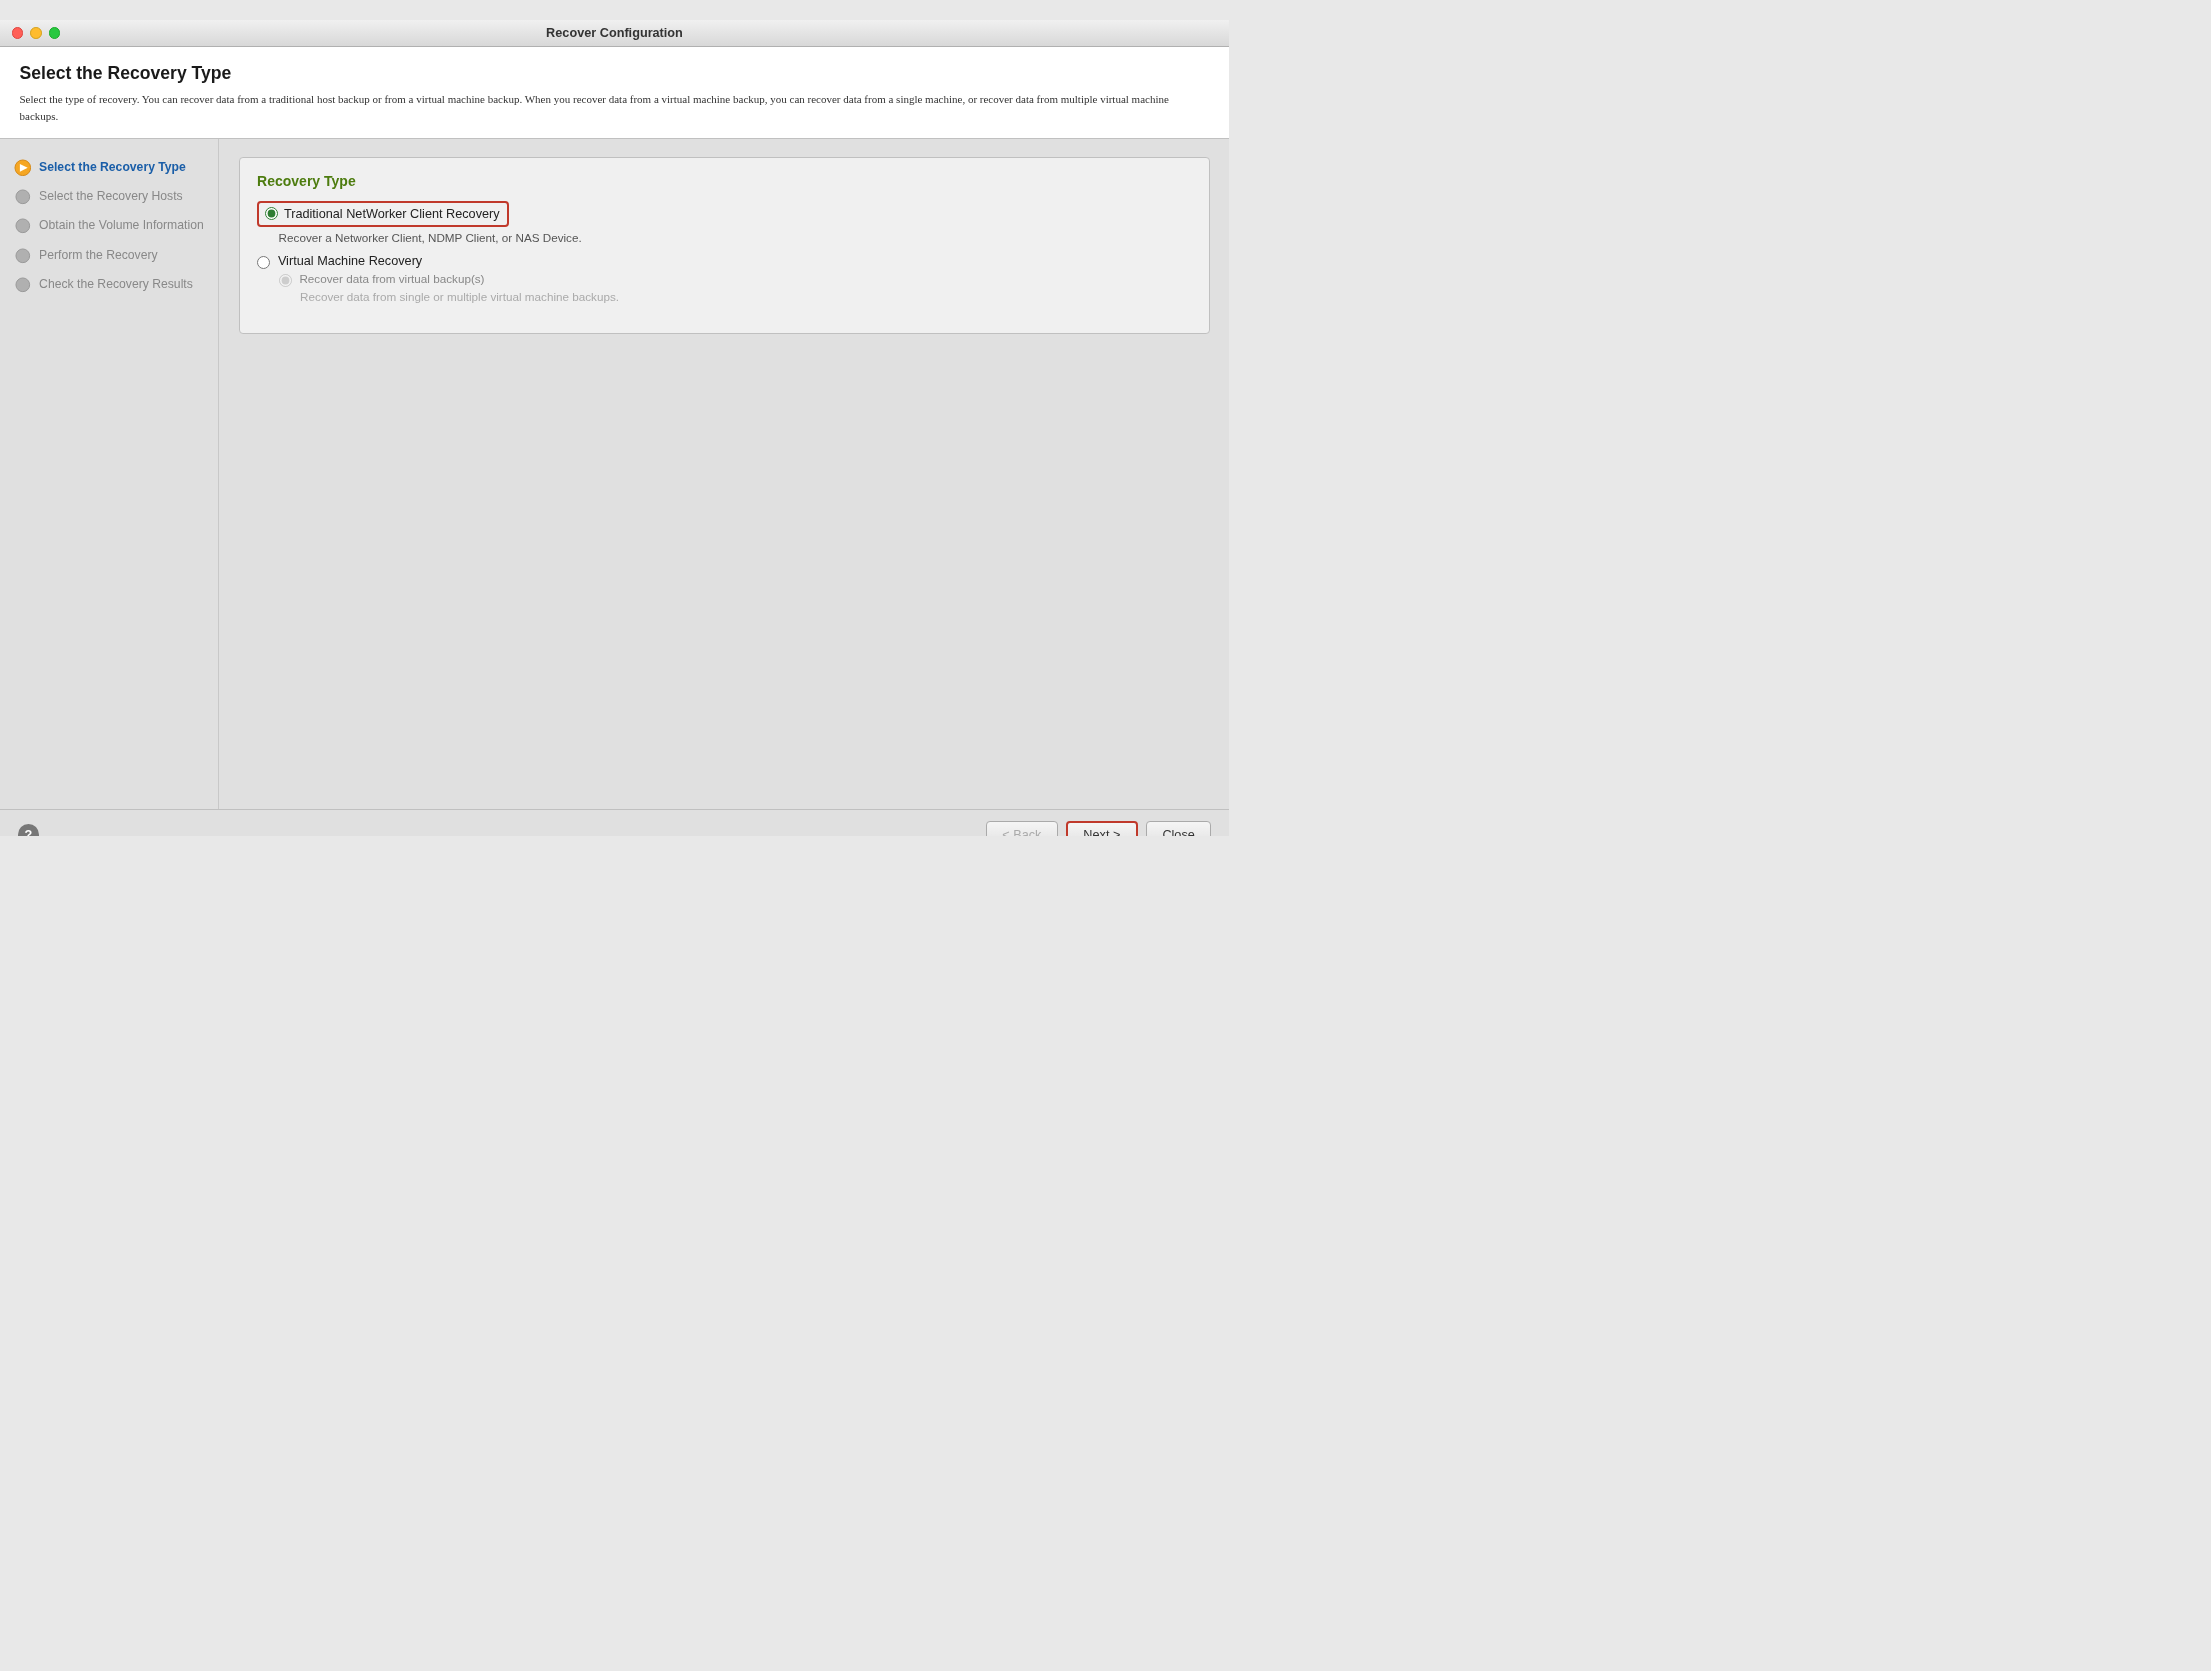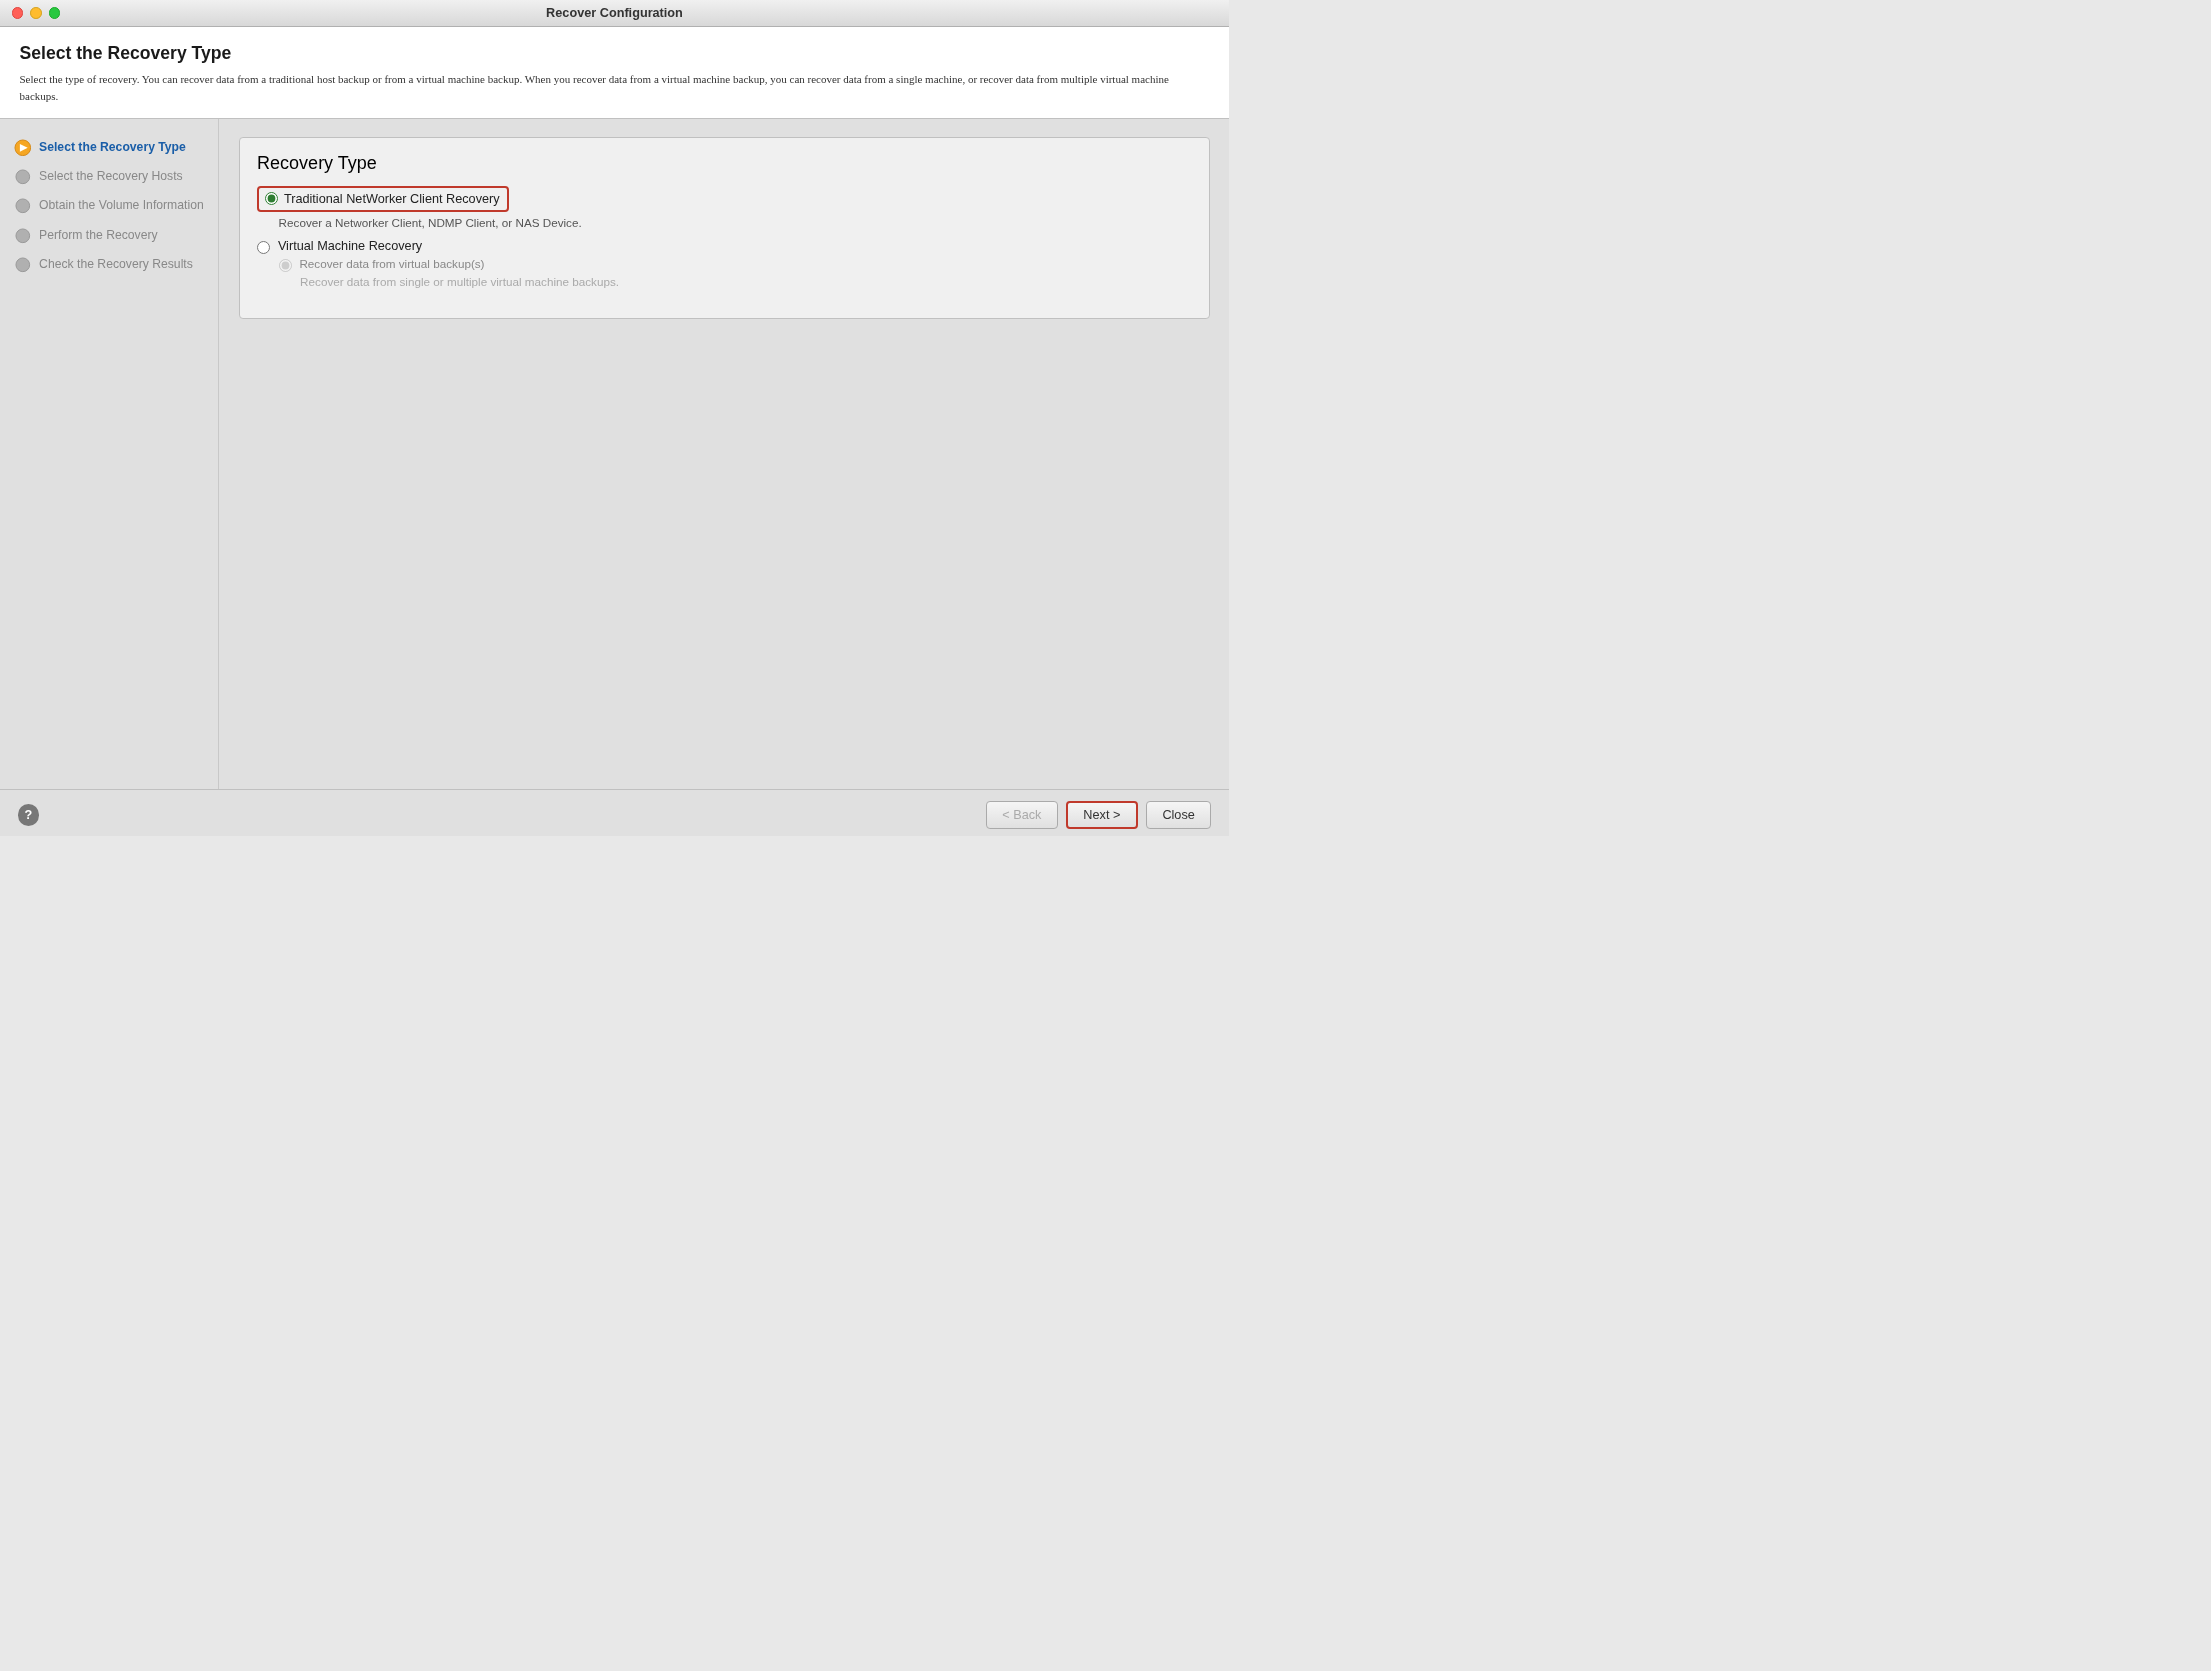--- a/index.html
+++ b/index.html
@@ -14,20 +14,21 @@
 
     
     .titlebar {
       background: linear-gradient(to bottom, #f0f0f0, #d8d8d8);
       height: 27px;
       display: flex;
       align-items: center;
       padding: 0 11.7px;
       border-bottom: 1px solid #b0b0b0;
       position: relative;
+      margin-top: 20px;
     }
     .window-controls {
       display: flex;
       gap: 6.8px;
       align-items: center;
     }
     .btn-close { width: 11.7px; height: 11.7px; border-radius: 50%; background: #ff5f57; border: 1px solid #e0443e; cursor: pointer; }
     .btn-minimize { width: 11.7px; height: 11.7px; border-radius: 50%; background: #febc2e; border: 1px solid #d4a017; cursor: pointer; }
     .btn-maximize { width: 11.7px; height: 11.7px; border-radius: 50%; background: #28c840; border: 1px solid #1aab29; cursor: pointer; }
     .titlebar-title {
@@ -107,23 +108,23 @@
     }
 
     
     .panel {
       background: #f0f0f0;
       border: 1px solid #c0c0c0;
       border-radius: 3.9px;
       padding: 15.6px 17.6px 19.5px 17.6px;
     }
     .panel-title {
-      font-size: 18px;
-      font-weight: 400;
-      color: #000000;
+      font-size: 14px;
+      font-weight: 700;
+      color: #4d7c0f;
       margin-bottom: 11.7px;
     }
 
     
     .radio-option {
       display: flex;
       align-items: flex-start;
       gap: 7.8px;
       margin-bottom: 3.9px;
     }

